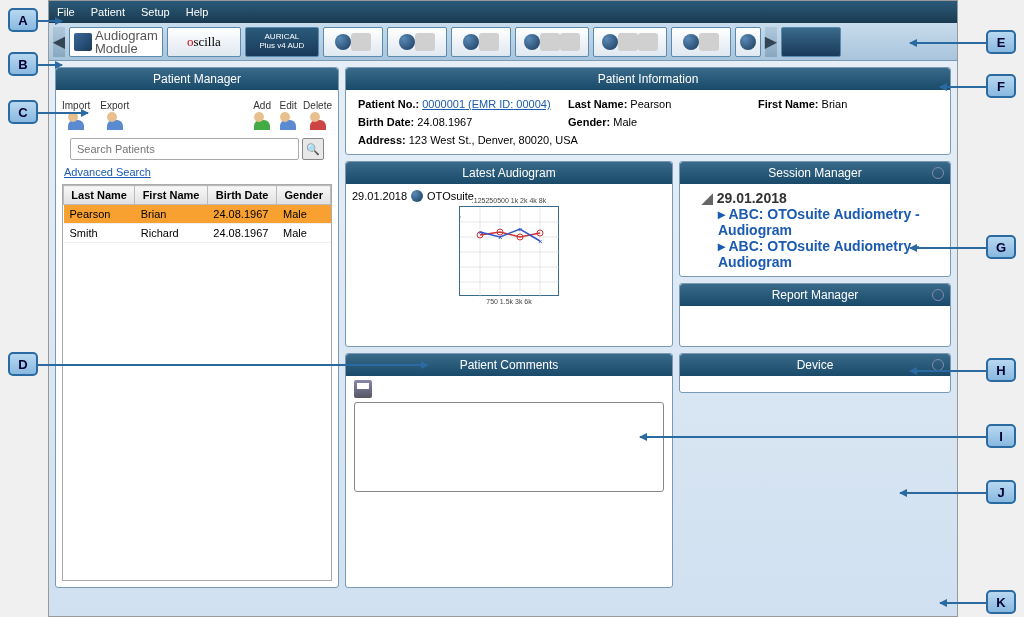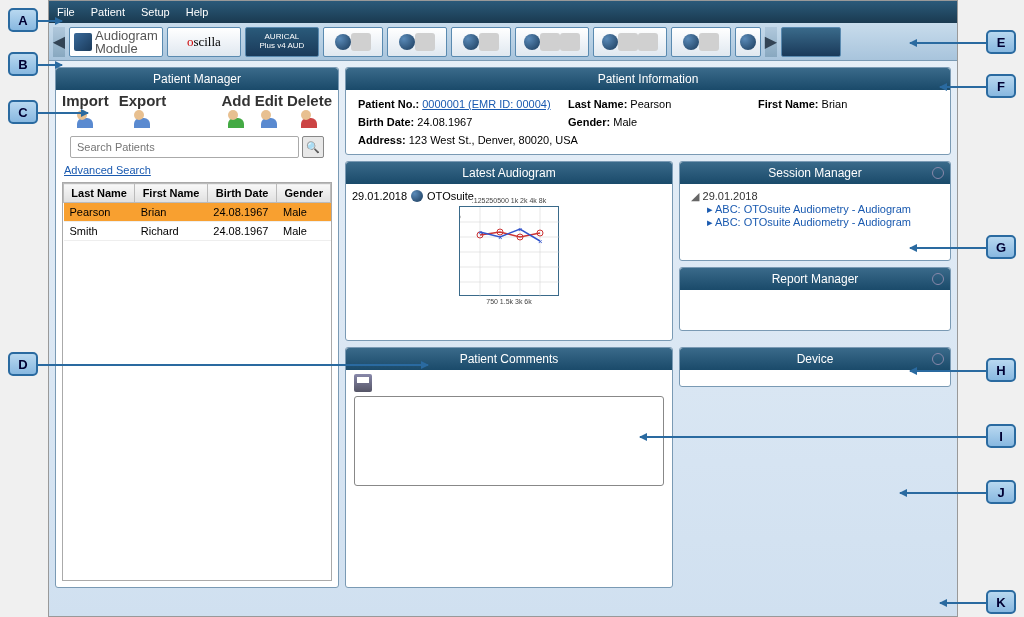--- a/index.html
+++ b/index.html
@@ -102,24 +102,23 @@
       justify-content:center;
       font-size:12px;
       border-radius: 3px 3px 0 0;
       position:relative;
     }
     .panel-header .gear {
       position:absolute; right:6px; width:12px; height:12px; border:1px solid #88a; border-radius:50%;
     }
     .pm-actions {
       display:flex;
-      padding: 2px 6px 4px 6px;
-      font-size:15px;
+      padding: 10px 6px 4px 6px;
+      font-size:10px;
       color:#333;
-      font-weight:bold;
     }
     .pm-action { display:flex; flex-direction:column; align-items:center; margin-right:10px; cursor:pointer;}
     .pm-action.right { margin-left:auto; margin-right:4px;}
     .pm-icon { width:22px; height:20px; display:flex; align-items:center; justify-content:center;}
     .head { width:10px; height:10px; background:#e8c090; border-radius:50%; position:relative;}
     .body { width:16px; height:10px; background:#5a8ad0; border-radius:6px 6px 0 0; margin-top:-2px;}
     .search-row { display:flex; padding:3px 14px; gap:3px;}
     .search-input {
       flex:1; height:22px; border:1px solid #aaa; border-radius:2px; padding:0 6px; font-size:11px; color:#888;
     }
@@ -140,21 +139,21 @@
     .mid-row { display:flex; gap:6px;}
     .latest-audiogram { flex:1; min-height:180px;}
     .la-body { padding:6px; font-size:11px;}
     .la-date { display:flex; align-items:center; gap:4px;}
     .audiogram-chart {
       width:100px; height:90px; border:1px solid #3a6a8a; margin:4px auto 0 auto; position:relative; background:#fff;
     }
     .chart-hz { position:absolute; top:-10px; font-size:7px; color:#444; width:100%; text-align:center;}
     .chart-bottom { position:absolute; bottom:-10px; font-size:7px; color:#444; width:100%; text-align:center;}
     .session-col { width:272px; display:flex; flex-direction:column; gap:6px;}
-    .sm-body { padding:6px 11px; font-size:11px;}
+    .sm-body { padding:6px 22px; font-size:14px;font-weight:bold;}
     .sm-date { color:#333;}
     .sm-item { color:#1a5ab0; padding-left:16px; cursor:pointer;}
     .sm-tri { color:#666;}
     
     .comments-body { padding:4px 8px 8px 8px; display:flex; flex-direction:column; gap:4px;}
     .save-icon { width:18px; height:18px; background:linear-gradient(to bottom,#88a,#556); border-radius:2px; cursor:pointer; position:relative;}
     .save-icon::after { content:""; position:absolute; left:3px; top:3px; width:12px; height:6px; background:#fff;}
     .comments-box { flex:1; min-height:90px; border:1px solid #888; border-radius:3px;}
     
     .statusbar {

